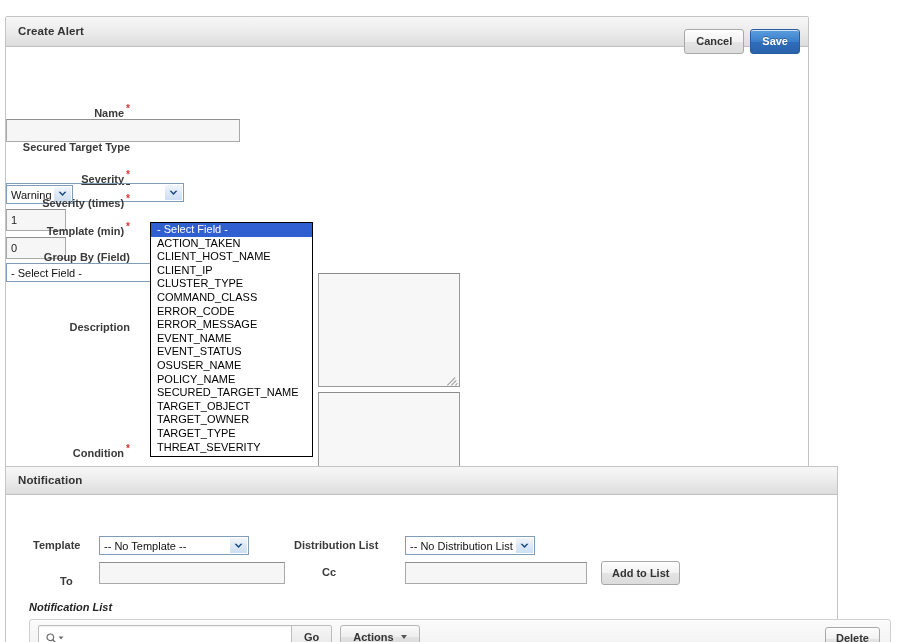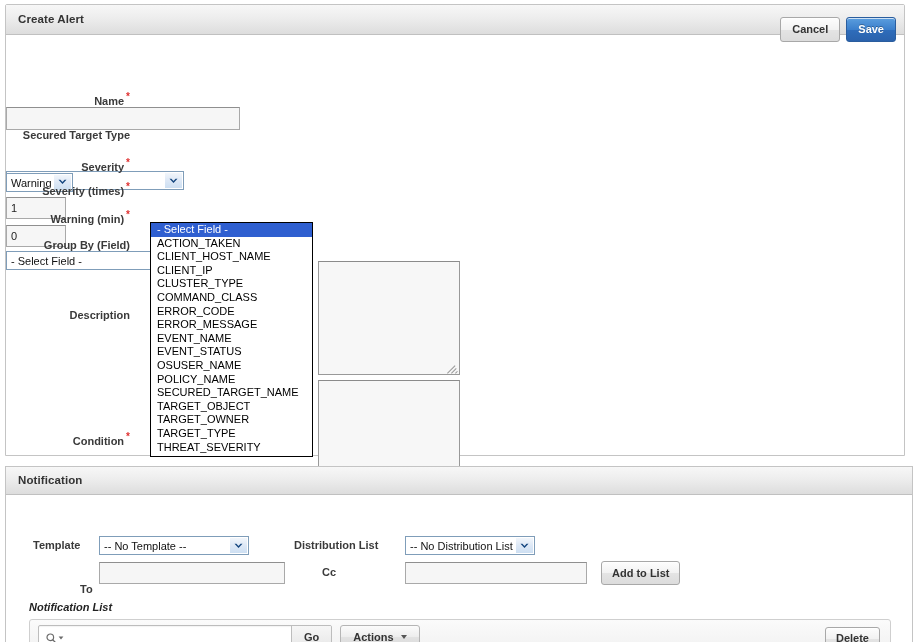--- a/index.html
+++ b/index.html
@@ -26,22 +26,22 @@
   }
 
   
   .region {
     position: absolute;
     background: #ffffff;
     border: 1px solid #c4c4c4;
     box-sizing: border-box;
   }
   #create-alert-region {
-    left: 5px; top: 4px;
-    width: 900px; height: 452px;
+    left: 5px; top: 16px;
+    width: 804px; height: 452px;
     border-radius: 2px 2px 0 0;
   }
   .region-header {
     height: 30px;
     box-sizing: border-box;
     background: linear-gradient(to bottom, #f7f7f7 0%, #ededed 45%, #dddddd 100%);
     border-bottom: 1px solid #c0c0c0;
     position: relative;
   }
   .region-title {
@@ -211,21 +211,21 @@
     position: absolute;
     background: #9a9a9a;
     height: 1px;
     transform-origin: 0 0;
     transform: rotate(-45deg);
   }
 
   
   #notification-region {
     left: 5px; top: 466px;
-    width: 908px; height: 176px;
+    width: 833px; height: 176px;
     border-bottom: none;
   }
   #notification-region .region-header { height: 28px; }
   #notification-region .region-title { top: 7px; }
 
   .notif-body { position: relative; height: 146px; }
 
   .nlabel {
     position: absolute;
     font-size: 11px;
@@ -346,38 +346,38 @@
           <span>- All -</span>
           <span class="arrowbox">
             <svg width="9" height="6" viewBox="0 0 9 6">
                 <path d="M0.5 0.7 L4.5 5 L8.5 0.7 L6.6 0.7 L4.5 3 L2.4 0.7 Z" fill="#13457e"></path>
               </svg>
           </span>
         </div>
       </div>
 
       <div class="form-row" style="left:0; top:120px;">
-        <div class="form-label" style="padding-top:2px;"><span>Severity</span><span class="req">*</span></div>
+        <div class="form-label" style="padding-top:2px;text-decoration:underline;"><span>Severity</span><span class="req">*</span></div>
         <div class="sel" style="width:67px;">
           <span>Warning</span>
           <span class="arrowbox">
             <svg width="9" height="6" viewBox="0 0 9 6">
                 <path d="M0.5 0.7 L4.5 5 L8.5 0.7 L6.6 0.7 L4.5 3 L2.4 0.7 Z" fill="#13457e"></path>
               </svg>
           </span>
         </div>
       </div>
 
       <div class="form-row" style="left:0; top:146px;">
         <div class="form-label"><span>Severity (times)</span><span class="req">*</span></div>
         <input class="txt" type="text" style="width: 60px; height: 22px;" value="1">
       </div>
 
       <div class="form-row" style="left:0; top:174px;">
-        <div class="form-label"><span>Warning (min)</span><span class="req">*</span></div>
+        <div class="form-label"><span>Template (min)</span><span class="req">*</span></div>
         <input class="txt" type="text" style="width: 60px; height: 22px;" value="0">
       </div>
 
       <div class="form-row" style="left:0; top:202px;">
         <div class="form-label" style="padding-top:2px;">Group By (Field)</div>
         <div class="sel" style="width:166px;">
           <span>- Select Field -</span>
           <span class="arrowbox">
             <svg width="9" height="6" viewBox="0 0 9 6">
                 <path d="M0.5 0.7 L4.5 5 L8.5 0.7 L6.6 0.7 L4.5 3 L2.4 0.7 Z" fill="#13457e"></path>
@@ -456,21 +456,21 @@
       <div class="nlabel" style="left:288px; top:44px;">Distribution List</div>
       <div class="sel" style="position:absolute; left:399px; top:41px; width:130px;">
         <span>-- No Distribution List --</span>
         <span class="arrowbox">
           <svg width="9" height="6" viewBox="0 0 9 6">
               <path d="M0.5 0.7 L4.5 5 L8.5 0.7 L6.6 0.7 L4.5 3 L2.4 0.7 Z" fill="#13457e"></path>
             </svg>
         </span>
       </div>
 
-      <div class="nlabel" style="left:54px; top:88px;margin-left:20px;">To</div>
+      <div class="nlabel" style="left:54px; top:80px;">To</div>
       <input class="txt" type="text" style="position: absolute; left: 93px; top: 67px; width: 186px; height: 22px;" value="">
 
       <div class="nlabel" style="left:316px; top:71px;">Cc</div>
       <input class="txt" type="text" style="position: absolute; left: 399px; top: 67px; width: 182px; height: 22px;" value="">
 
       <button class="btn" style="position:absolute; left:595px; top:66px; height:24px;">Add to List</button>
 
       <div class="report-title" style="left:23px; top:106px;font-style:italic;">Notification List</div>
 
       <div class="report-toolbar" style="left:23px; top:124px; width:862px; height:36px;">

